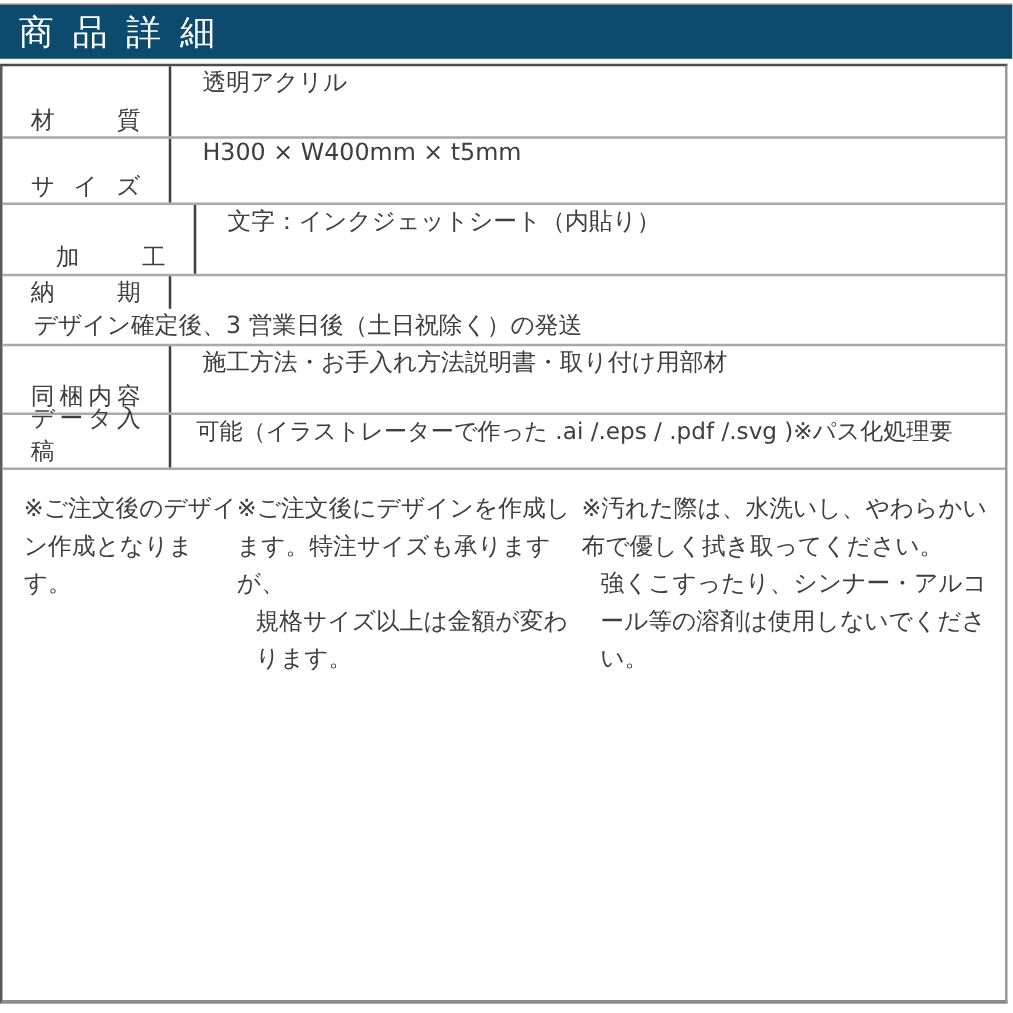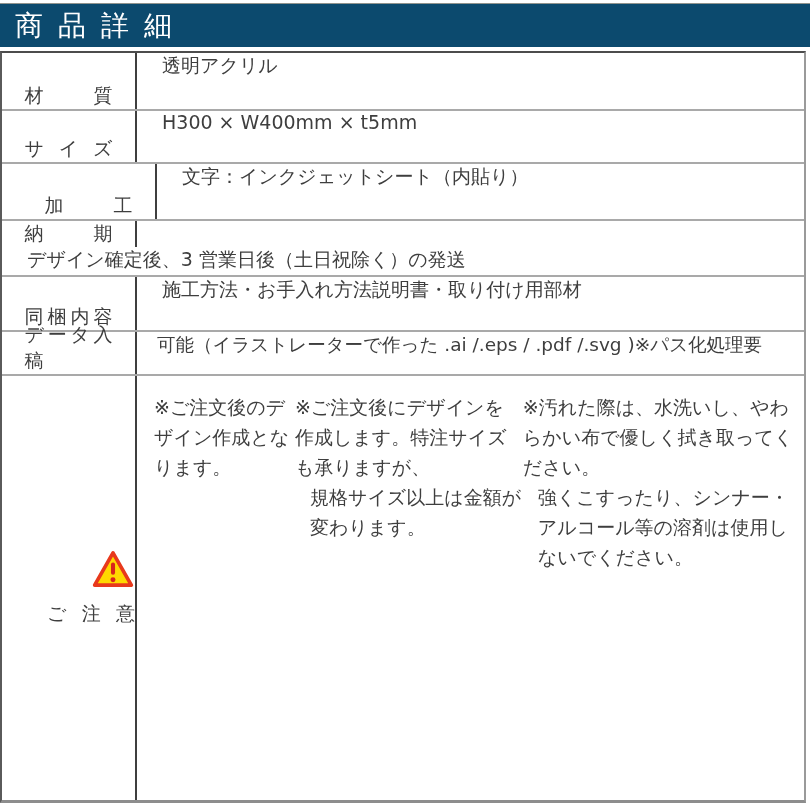--- a/index.html
+++ b/index.html
@@ -164,30 +164,20 @@
     <div class="row">
       <div class="label-cell">
         <span class="label-text">データ入稿</span>
       </div>
       <div class="value-cell">
         <span>可能（イラストレーターで作った .ai /.eps / .pdf /.svg )※パス化処理要</span>
       </div>
     </div>
 
     <div class="row caution">
-      <div class="label-cell">
-        <div class="warn-icon">
-          <svg viewBox="0 0 60 54" xmlns="http://www.w3.org/2000/svg">
-            <path d="M30 5 L55 49 L5 49 Z" fill="#ffd800" stroke="#e8391c" stroke-width="5" stroke-linejoin="round"></path>
-            <rect x="27.2" y="18" width="5.6" height="17" rx="2.8" fill="#d8241c"></rect>
-            <circle cx="30" cy="41.5" r="3.4" fill="#d8241c"></circle>
-          </svg>
-        </div>
-        <span class="label-text">ご注意</span>
-      </div>
       <div class="value-cell">
         <p class="note">
           <span class="note-line">※ご注文後のデザイン作成となります。</span>
         </p>
         <p class="note">
           <span class="note-line">※ご注文後にデザインを作成します。特注サイズも承りますが、</span>
           <span class="note-line indent">規格サイズ以上は金額が変わります。</span>
         </p>
         <p class="note">
           <span class="note-line">※汚れた際は、水洗いし、やわらかい布で優しく拭き取ってください。</span>

